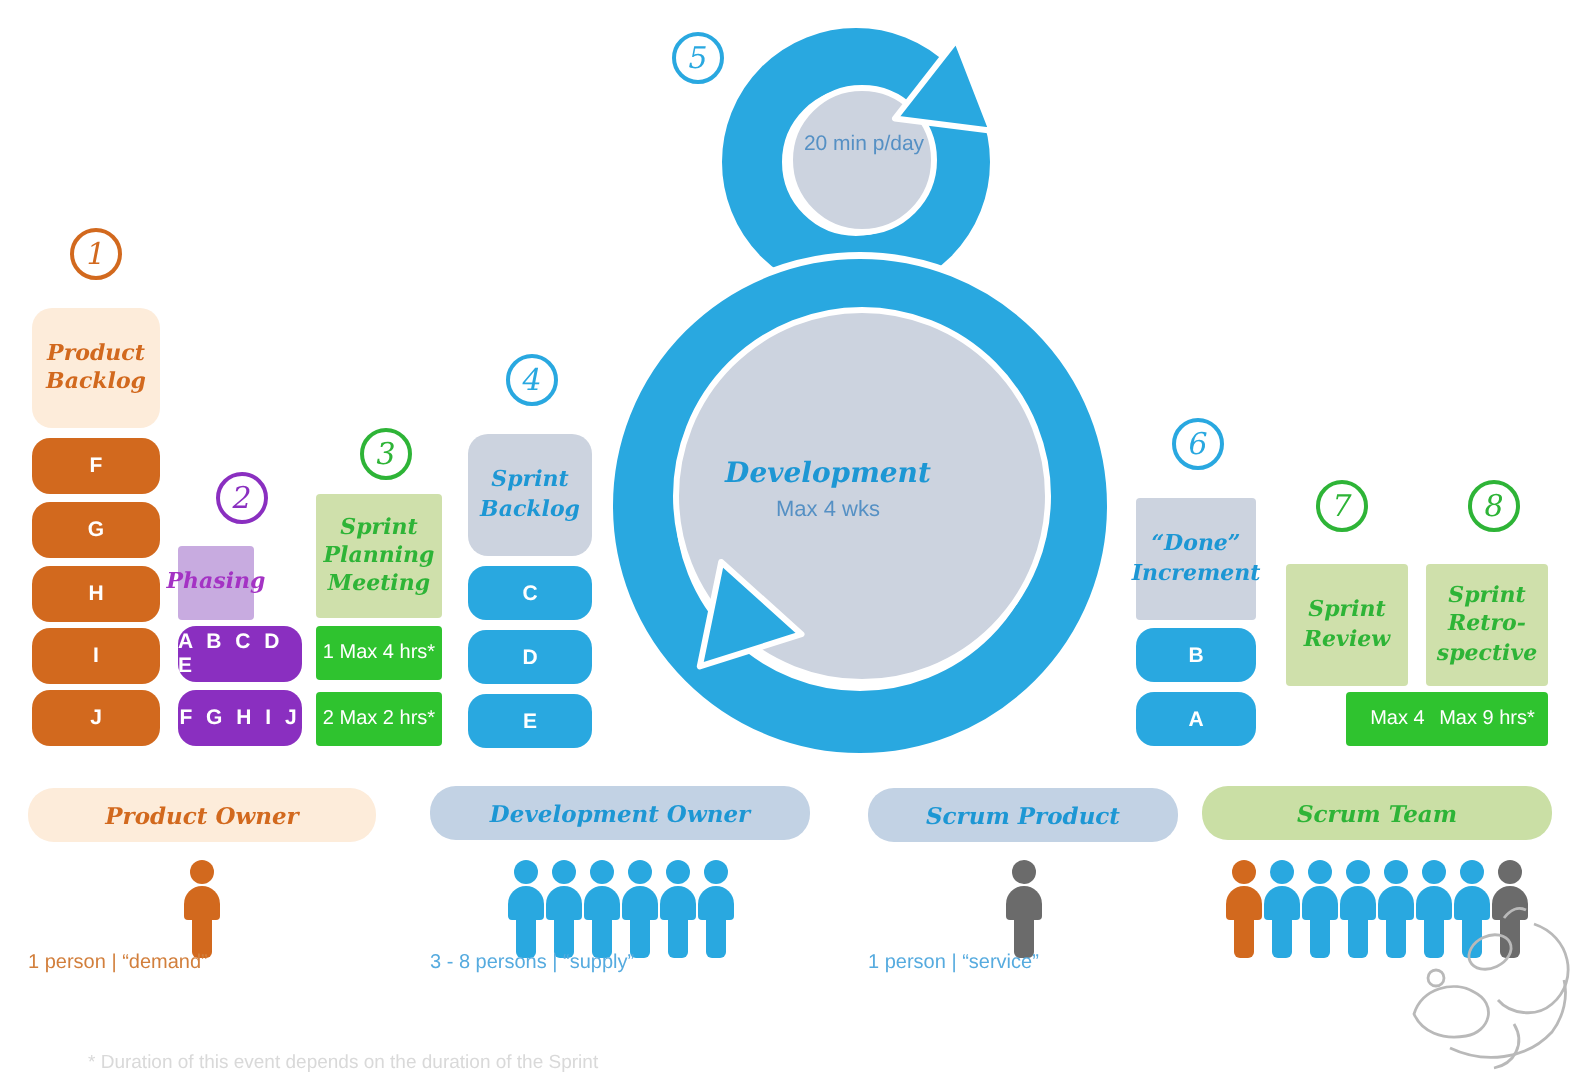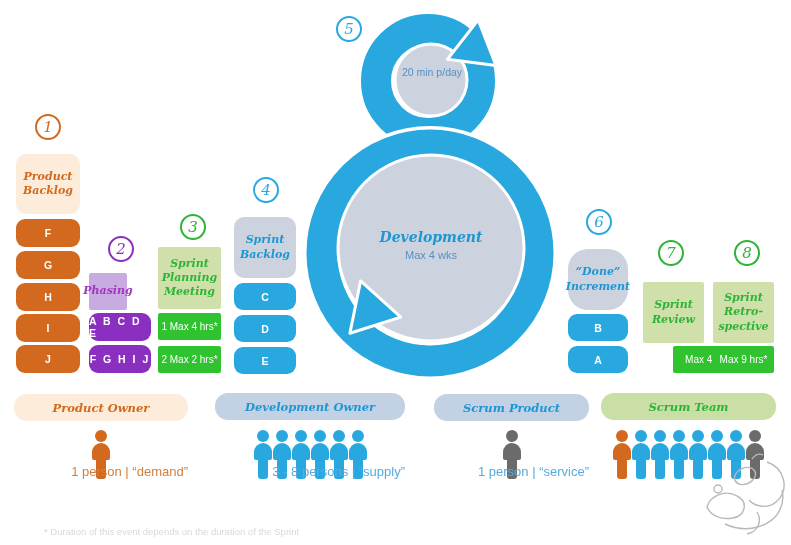--- a/index.html
+++ b/index.html
@@ -32,21 +32,21 @@
   #badge6{left:586px;top:209px;color:var(--blue);border-color:var(--blue)}
   #badge7{left:658px;top:240px;color:var(--green-text);border-color:var(--green-text)}
   #badge8{left:734px;top:240px;color:var(--green-text);border-color:var(--green-text)}
 
   .col-header{position:absolute;display:flex;align-items:center;justify-content:center;text-align:center;z-index:4}
   .col-header .t{white-space:pre-line;font-size:11px;line-height:1.3}
   #h-pb {left:16px;top:154px;width:64px;height:60px;background:var(--orange-light);border-radius:10px;color:var(--orange)}
   #h-ph {left:89px;top:273px;width:38px;height:37px;background:var(--purple-light);border-radius:2px;color:var(--purple-text)}
   #h-spm{left:158px;top:247px;width:63px;height:62px;background:var(--green-light);border-radius:2px;color:var(--green-text)}
   #h-sb {left:234px;top:217px;width:62px;height:61px;background:var(--blue-gray);border-radius:10px;color:var(--script-blue)}
-  #h-done{left:568px;top:249px;width:60px;height:61px;background:var(--blue-gray);border-radius:20px;color:var(--script-blue)}
+  #h-done{left:568px;top:249px;width:60px;height:61px;background:var(--blue-gray);border-radius:2px;color:var(--script-blue)}
   #h-rev{left:643px;top:282px;width:61px;height:61px;background:var(--green-light);border-radius:2px;color:var(--green-text)}
   #h-ret{left:713px;top:282px;width:61px;height:61px;background:var(--green-light);border-radius:2px;color:var(--green-text)}
 
   .item{position:absolute;display:flex;align-items:center;justify-content:center;color:#fff;font-size:10.5px;z-index:4}
   .it-round{border-radius:9px}
   .it-square{border-radius:2px}
   .it-bold{font-weight:bold}
   .c1{left:16px;width:64px;height:28px;background:var(--orange)}
   #i-f{top:219px}#i-g{top:251px}#i-h{top:283px}#i-i{top:314px}#i-j{top:345px}
   .c2{left:89px;width:62px;height:28px;background:var(--purple);letter-spacing:2px;font-weight:bold}
@@ -59,42 +59,42 @@
   #i-b{top:314px}#i-a{top:346px}
   .c7{left:673px;width:72px;height:27px;background:var(--green-fill);font-size:10px}
   #i-rev{top:346px}
   .c8{left:713px;width:61px;height:27px;background:var(--green-fill);font-size:10px}
   #i-ret{top:346px}
 
   .loop-text{position:absolute;text-align:center;z-index:4}
   #daily-text{left:371px;top:64px;width:122px}
   #daily-text .lt-title{font-size:13px;color:var(--script-blue)}
   #daily-text .lt-sub{font-size:10.5px;color:var(--subtitle-blue);margin-top:2px}
-  #dev-text{left:361px;top:229px;width:140px}
+  #dev-text{left:344px;top:229px;width:140px}
   #dev-text .lt-title{font-size:14px;color:var(--script-blue)}
   #dev-text .lt-sub{font-size:11px;color:var(--subtitle-blue);margin-top:4px}
 
   .role-header{position:absolute;height:27px;border-radius:13px;display:flex;align-items:center;justify-content:center;font-size:11.5px;z-index:4}
   #rh-po{left:14px;top:394px;width:174px;background:var(--orange-light);color:var(--orange)}
   #rh-dt{left:215px;top:393px;width:190px;background:var(--blue-header);color:var(--script-blue)}
   #rh-sm{left:434px;top:394px;width:155px;background:var(--blue-header);color:var(--script-blue)}
   #rh-st{left:601px;top:393px;width:175px;background:var(--green-team);color:var(--green-text)}
 
   .persons{position:absolute;top:430px;display:flex;justify-content:center;z-index:3}
   #pp-po{left:14px;width:174px}
   #pp-dt{left:215px;width:190px}
   #pp-sm{left:434px;width:155px}
   #pp-st{left:601px;width:175px}
   .person{display:inline-block;position:relative;width:18px;height:50px;margin:0 0.5px}
   .person i{position:absolute;display:block;background:var(--c)}
   .person .ph{top:0;left:3px;width:12px;height:12px;border-radius:50%}
   .person .pt{top:13px;left:0;width:18px;height:17px;border-radius:9px 9px 2px 2px}
   .person .pl{top:30px;left:4px;width:10px;height:19px;border-radius:0 0 3px 3px}
 
-  .caption{position:absolute;top:464px;font-size:13px;text-align:right;z-index:3}
+  .caption{position:absolute;top:476px;font-size:10px;text-align:left;z-index:3}
   #cap-po{left:14px;width:174px;color:var(--orange-caption)}
   #cap-dt{left:215px;width:190px;color:var(--caption-blue)}
   #cap-sm{left:434px;width:155px;color:var(--caption-blue)}
 
   .footnote{position:absolute;left:44px;top:526px;font-size:9.5px;color:var(--footnote)}
   #watermark{position:absolute;left:697px;top:452px;z-index:6}
 </style>
 </head>
 <body>
 

